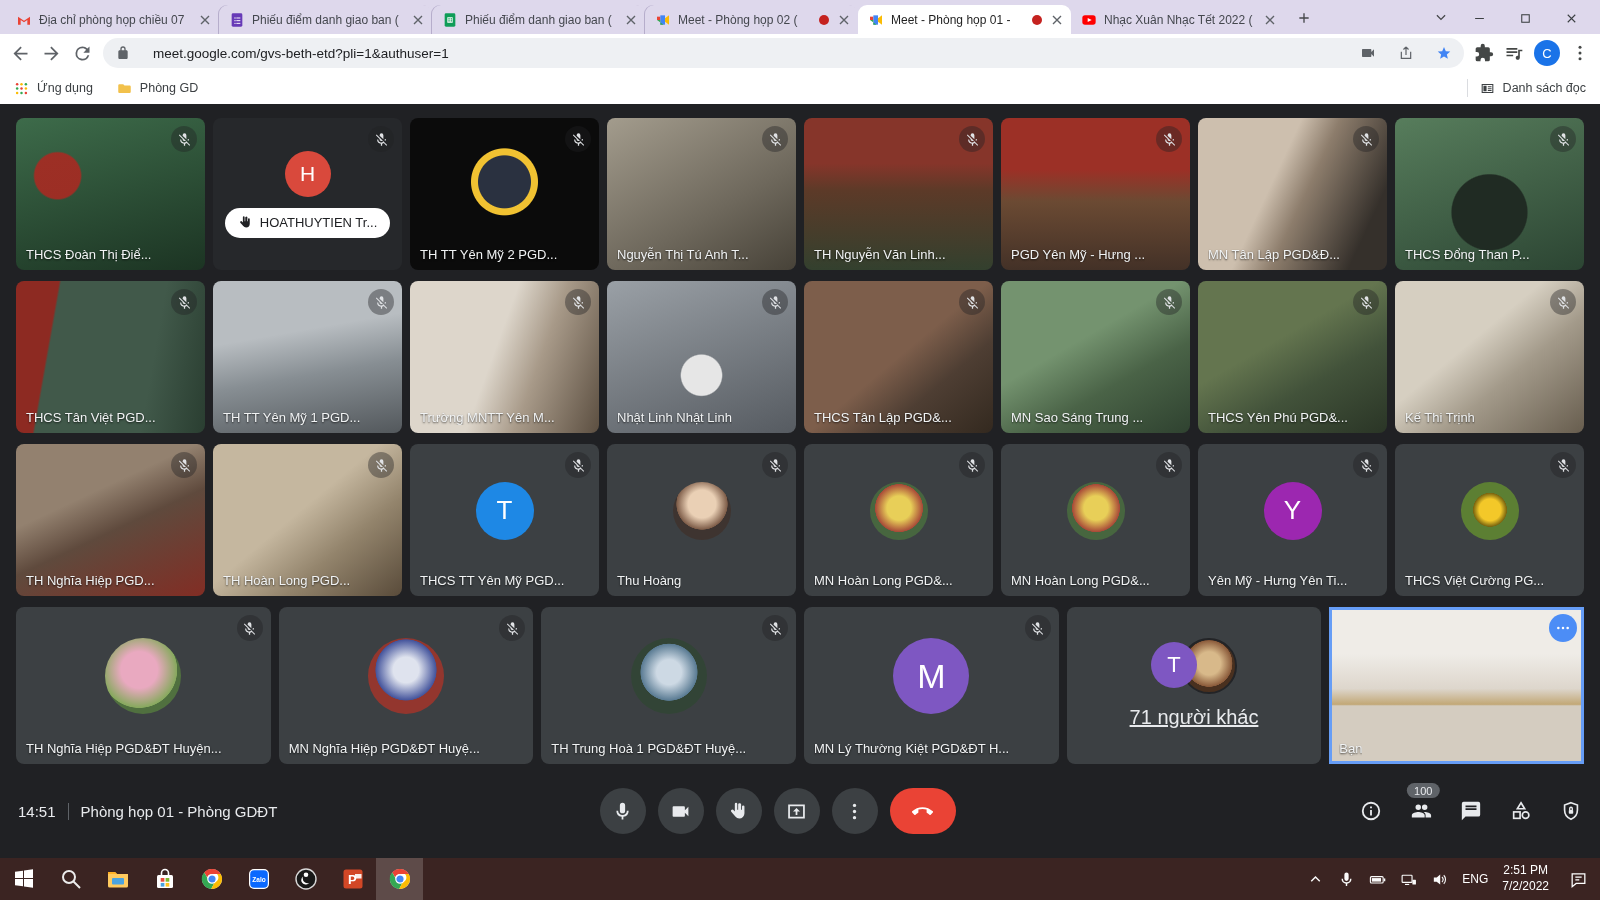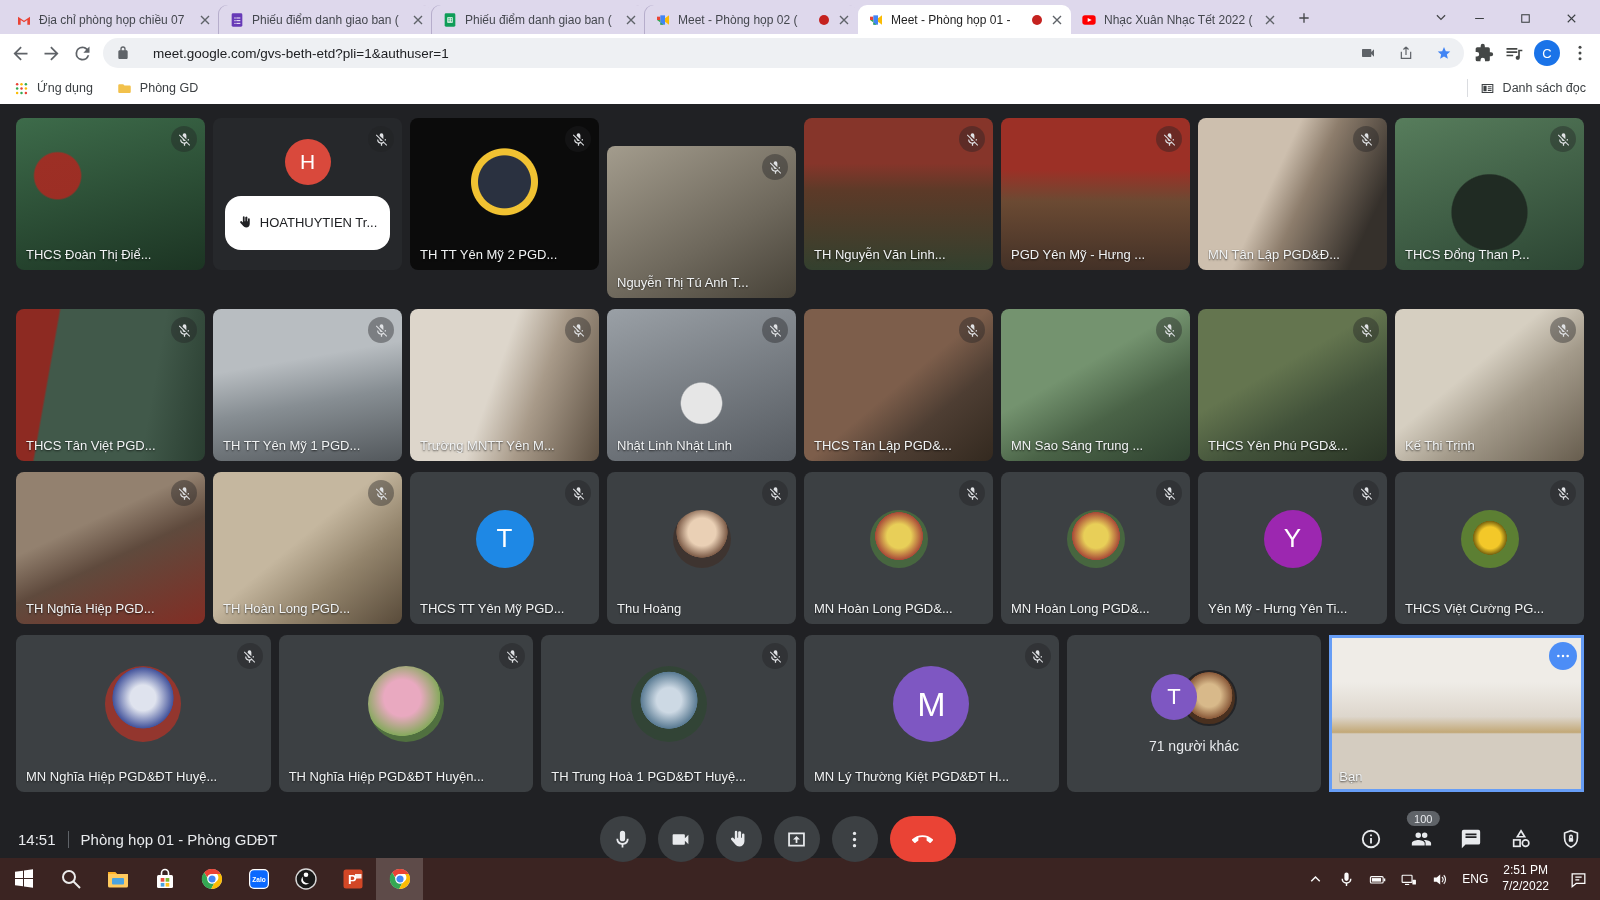--- a/index.html
+++ b/index.html
@@ -57,28 +57,28 @@
   .micoff{position:absolute;top:8px;right:8px;width:26px;height:26px;border-radius:50%;
        background:rgba(32,33,36,.4);color:#e0e2e5;display:flex;align-items:center;justify-content:center;}
   .micoff .icn{width:15px;height:15px;}
   .avatar{border-radius:50%;color:#fff;display:flex;align-items:center;justify-content:center;}
   .avctr{position:absolute;left:50%;top:44%;transform:translate(-50%,-50%);}
   .av58{width:58px;height:58px;font-size:26px;}
   .av76{width:76px;height:76px;font-size:34px;}
   .handwrap{position:absolute;inset:0;display:flex;flex-direction:column;align-items:center;justify-content:center;gap:11px;}
   .av46{width:46px;height:46px;font-size:21px;}
   .pill{background:#fff;border-radius:16px;height:30px;display:flex;align-items:center;gap:7px;
-       padding:12px 13px;color:#202124;font-size:13px;max-width:158px;}
+       padding:0 13px;color:#202124;font-size:13px;max-width:158px;}
   .pill .icn{width:15px;height:15px;color:#202124;}
   .pill .pname{white-space:nowrap;overflow:hidden;}
   .ovwrap{position:absolute;inset:0;display:flex;flex-direction:column;align-items:center;justify-content:center;gap:12px;}
   .ovavs{display:flex;}
   .ov1{width:46px;height:46px;font-size:22px;z-index:1;}
   .ov2{width:52px;height:52px;margin-left:-16px;margin-top:-4px;border:2px solid #232427;}
-  .ovlabel{color:#e8eaed;font-size:14px;}
+  .ovlabel{color:#e8eaed;font-size:20px;text-decoration:underline;}
   .tile.self{box-shadow:inset 0 0 0 3px #669df6;border-radius:0;}
   .selfdots{position:absolute;top:7px;right:7px;width:28px;height:28px;border-radius:50%;background:#4c8df6;
        color:#fff;display:flex;align-items:center;justify-content:center;}
   .selfdots .icn{width:16px;height:16px;}
 
   
   .cbar{height:94px;display:flex;align-items:center;padding:0 18px;position:relative;color:#e8eaed;}
   .cleft{display:flex;align-items:center;font-size:15px;gap:12px;}
   .cdiv{width:1px;height:17px;background:#5f6368;}
   .cmid{position:absolute;left:48.6%;transform:translateX(-50%);display:flex;gap:12px;align-items:center;}
@@ -376,21 +376,21 @@
       <div class="tile" style="background: radial-gradient(circle at 50% 42%, rgb(42, 49, 64) 0px, rgb(42, 49, 64) 26px, rgb(241, 194, 50) 27px, rgb(241, 194, 50) 33px, rgb(11, 11, 11) 34px);">
         <span class="micoff">
           <span class="icn">
             <svg viewBox="0 0 24 24">
               <path fill="currentColor" d="M15 10.6V5a3 3 0 0 0-6 0v.8l6 5.8zM19 11h-1.7c0 .7-.2 1.4-.4 2l1.2 1.2c.6-1 .9-2 .9-3.2zM4.1 4L3 5.1 9 11v.4a3 3 0 0 0 4.2 2.7l1.7 1.6a5 5 0 0 1-8.2-3.7H5a6.7 6.7 0 0 0 6 6.6V22h2v-3.4c.9-.1 1.8-.5 2.6-1l4.3 4.3 1.1-1.1z"></path>
             </svg>
           </span>
         </span>
         <div class="name">TH TT Yên Mỹ 2 PGD...</div>
       </div>
-      <div class="tile" style="background: linear-gradient(150deg, rgb(163, 156, 141), rgb(110, 104, 92) 60%, rgb(71, 66, 56)); margin-top: 28px;">
+      <div class="tile" style="background: linear-gradient(150deg, rgb(163, 156, 141), rgb(110, 104, 92) 60%, rgb(71, 66, 56));">
         <span class="micoff">
           <span class="icn">
             <svg viewBox="0 0 24 24">
               <path fill="currentColor" d="M15 10.6V5a3 3 0 0 0-6 0v.8l6 5.8zM19 11h-1.7c0 .7-.2 1.4-.4 2l1.2 1.2c.6-1 .9-2 .9-3.2zM4.1 4L3 5.1 9 11v.4a3 3 0 0 0 4.2 2.7l1.7 1.6a5 5 0 0 1-8.2-3.7H5a6.7 6.7 0 0 0 6 6.6V22h2v-3.4c.9-.1 1.8-.5 2.6-1l4.3 4.3 1.1-1.1z"></path>
             </svg>
           </span>
         </span>
         <div class="name">Nguyễn Thị Tú Anh T...</div>
       </div>
       <div class="tile" style="background: linear-gradient(rgb(134, 53, 42) 0px, rgb(134, 53, 42) 30%, rgb(92, 58, 40) 48%, rgb(51, 64, 46));">
@@ -602,33 +602,33 @@
     </div>
   <div class="gbot">
       <div class="tile">
         <span class="micoff">
           <span class="icn">
             <svg viewBox="0 0 24 24">
               <path fill="currentColor" d="M15 10.6V5a3 3 0 0 0-6 0v.8l6 5.8zM19 11h-1.7c0 .7-.2 1.4-.4 2l1.2 1.2c.6-1 .9-2 .9-3.2zM4.1 4L3 5.1 9 11v.4a3 3 0 0 0 4.2 2.7l1.7 1.6a5 5 0 0 1-8.2-3.7H5a6.7 6.7 0 0 0 6 6.6V22h2v-3.4c.9-.1 1.8-.5 2.6-1l4.3 4.3 1.1-1.1z"></path>
             </svg>
           </span>
         </span>
+        <div class="avatar avctr av76" style="background: radial-gradient(circle at 45% 42%, rgb(233, 169, 192) 0px, rgb(233, 169, 192) 30%, rgb(135, 169, 94) 62%, rgb(80, 112, 63) 63%);"></div>
+        <div class="name">TH Nghĩa Hiệp PGD&amp;ĐT Huyện...</div>
+      </div>
+      <div class="tile">
+        <span class="micoff">
+          <span class="icn">
+            <svg viewBox="0 0 24 24">
+              <path fill="currentColor" d="M15 10.6V5a3 3 0 0 0-6 0v.8l6 5.8zM19 11h-1.7c0 .7-.2 1.4-.4 2l1.2 1.2c.6-1 .9-2 .9-3.2zM4.1 4L3 5.1 9 11v.4a3 3 0 0 0 4.2 2.7l1.7 1.6a5 5 0 0 1-8.2-3.7H5a6.7 6.7 0 0 0 6 6.6V22h2v-3.4c.9-.1 1.8-.5 2.6-1l4.3 4.3 1.1-1.1z"></path>
+            </svg>
+          </span>
+        </span>
         <div class="avatar avctr av76" style="background: radial-gradient(circle at 50% 42%, rgb(223, 227, 238) 0px, rgb(223, 227, 238) 22%, rgb(68, 84, 156) 52%, rgb(147, 54, 46) 53%);"></div>
         <div class="name">MN Nghĩa Hiệp PGD&amp;ĐT Huyệ...</div>
-      </div>
-      <div class="tile">
-        <span class="micoff">
-          <span class="icn">
-            <svg viewBox="0 0 24 24">
-              <path fill="currentColor" d="M15 10.6V5a3 3 0 0 0-6 0v.8l6 5.8zM19 11h-1.7c0 .7-.2 1.4-.4 2l1.2 1.2c.6-1 .9-2 .9-3.2zM4.1 4L3 5.1 9 11v.4a3 3 0 0 0 4.2 2.7l1.7 1.6a5 5 0 0 1-8.2-3.7H5a6.7 6.7 0 0 0 6 6.6V22h2v-3.4c.9-.1 1.8-.5 2.6-1l4.3 4.3 1.1-1.1z"></path>
-            </svg>
-          </span>
-        </span>
-        <div class="avatar avctr av76" style="background: radial-gradient(circle at 45% 42%, rgb(233, 169, 192) 0px, rgb(233, 169, 192) 30%, rgb(135, 169, 94) 62%, rgb(80, 112, 63) 63%);"></div>
-        <div class="name">TH Nghĩa Hiệp PGD&amp;ĐT Huyện...</div>
       </div>
       <div class="tile">
         <span class="micoff">
           <span class="icn">
             <svg viewBox="0 0 24 24">
               <path fill="currentColor" d="M15 10.6V5a3 3 0 0 0-6 0v.8l6 5.8zM19 11h-1.7c0 .7-.2 1.4-.4 2l1.2 1.2c.6-1 .9-2 .9-3.2zM4.1 4L3 5.1 9 11v.4a3 3 0 0 0 4.2 2.7l1.7 1.6a5 5 0 0 1-8.2-3.7H5a6.7 6.7 0 0 0 6 6.6V22h2v-3.4c.9-.1 1.8-.5 2.6-1l4.3 4.3 1.1-1.1z"></path>
             </svg>
           </span>
         </span>
         <div class="avatar avctr av76" style="background: radial-gradient(circle at 50% 45%, rgb(205, 217, 228) 0px, rgb(205, 217, 228) 22%, rgb(90, 123, 147) 50%, rgb(50, 68, 54) 51%);"></div>

